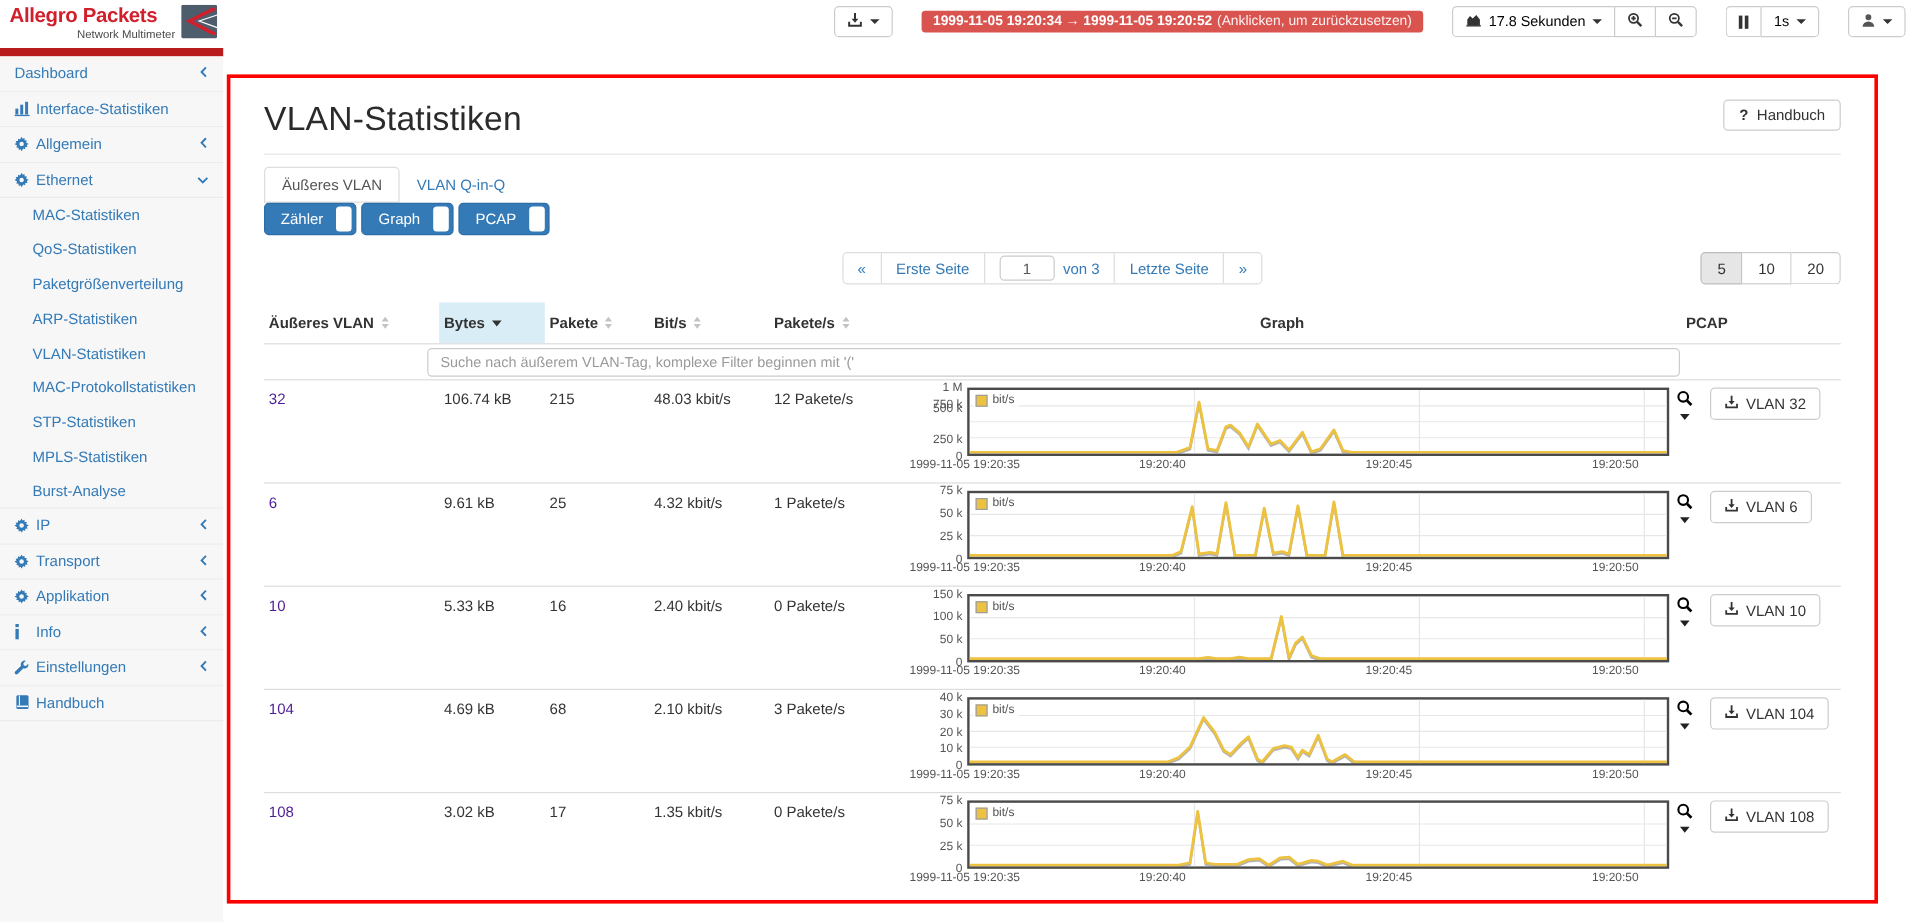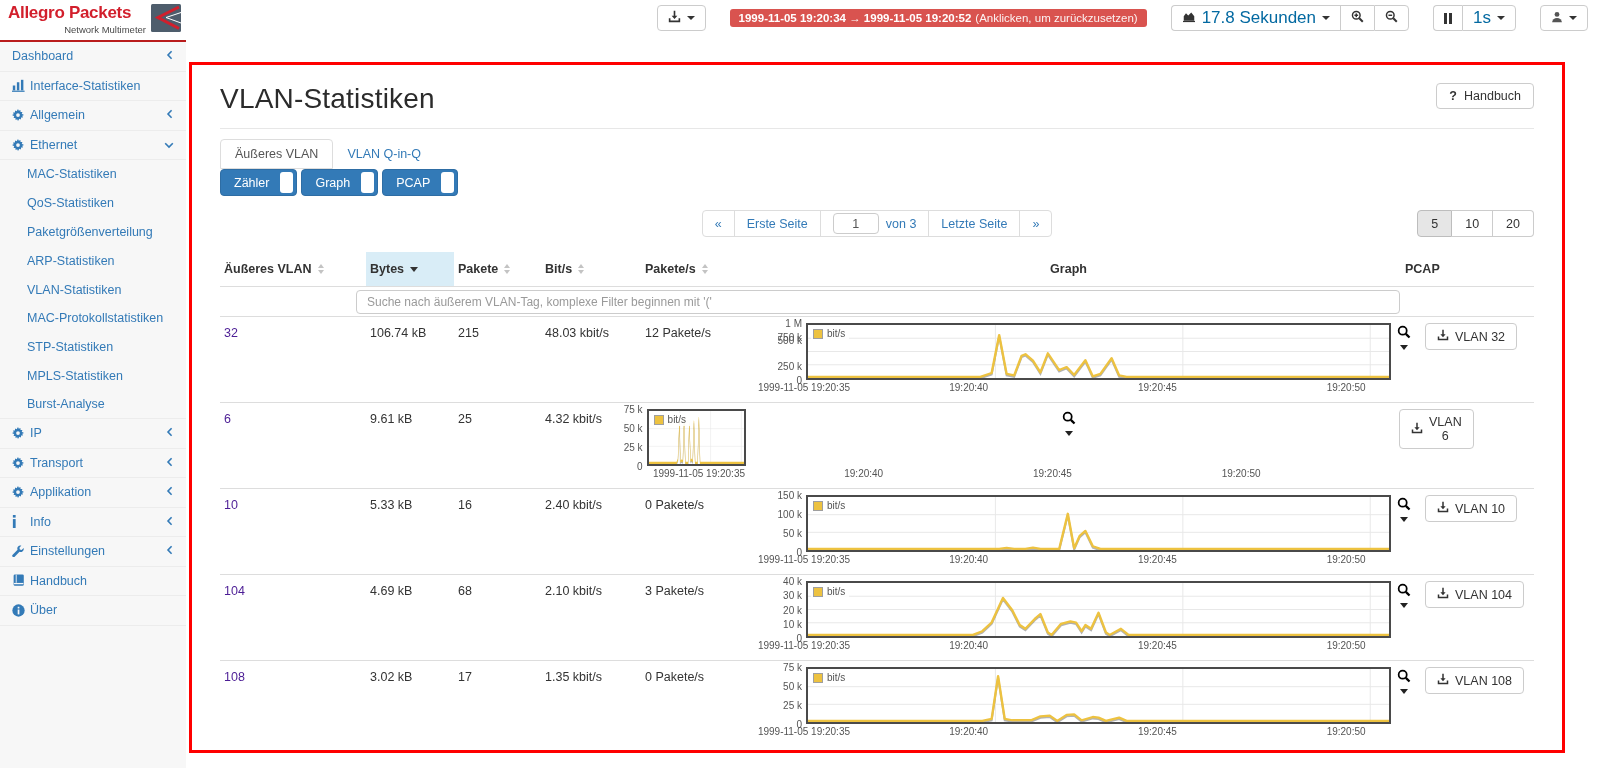--- a/index.html
+++ b/index.html
@@ -8,33 +8,33 @@
 
   
   .topbar { position:absolute; left:0; top:0; width:1600px; height:40px; background:#fff; z-index:5; }
   .brand { position:absolute; left:8px; top:3px; width:178px; display:flex; align-items:flex-start; }
   .brand-text { width:138px; text-align:right; }
   .brand-title { font-size:17px; font-weight:bold; color:#d21f2c; letter-spacing:-0.3px; text-align:left; }
   .brand-sub { font-size:9.5px; color:#4a4a4a; margin-top:1px; }
   .brand-logo { margin-left:5px; margin-top:1px; }
   .top-controls { position:absolute; right:12px; top:5px; display:flex; align-items:center; gap:24px; height:26px; }
   .tbtn { display:inline-flex; align-items:center; gap:6px; height:26px; padding:0 10px; background:#fff;
-    border:1px solid #ccc; border-radius:4px; font-size:17px; color:#0369a1; cursor:pointer; white-space:nowrap; }
+    border:1px solid #ccc; border-radius:4px; font-size:12px; color:#000000; cursor:pointer; white-space:nowrap; }
   .tgroup { display:inline-flex; }
   .tgroup .tbtn { border-radius:0; border-right-width:0; }
   .tgroup .tbtn:first-child { border-radius:4px 0 0 4px; }
   .tgroup .tbtn:last-child { border-radius:0 4px 4px 0; border-right-width:1px; }
   .caret { display:inline-block; width:0; height:0; border-left:4px solid transparent; border-right:4px solid transparent; border-top:4px solid #333; }
   .time-badge { background:#d9534f; color:#fff; border-radius:3px; padding:3px 9px; font-size:11.5px; white-space:nowrap; }
   .time-badge b { font-weight:bold; }
   .time-badge .hint { font-weight:normal; opacity:0.92; margin-left:4px; }
   .pause-icon { display:inline-block; width:8px; height:11px; border-left:3px solid #333; border-right:3px solid #333; }
 
   
-  .sidebar { position:absolute; left:0; top:40px; width:186px; bottom:0; background:#f7f7f7; border-top:2px solid #b91c1c; }
+  .sidebar { position:absolute; left:0; top:40px; width:186px; bottom:0; background:#f7f7f7; border-top:7px solid #b91c1c; }
   .sb-item { display:flex; align-items:center; padding:8px 12px; height:29.5px; color:#337ab7; cursor:pointer;
     border-bottom:1px solid #ececec; background:#f7f7f7; }
   .sb-item .sb-icon { width:18px; display:inline-flex; align-items:center; }
   .sb-item .sb-label { flex:1; font-size:12.5px; }
   .sb-sub { display:flex; align-items:center; padding:8px 12px 8px 27px; height:28.8px; color:#337ab7; cursor:pointer; background:#f7f7f7; }
   .sb-sub .sb-label { font-size:12.5px; }
   .sb-sub-last { border-bottom:1px solid #ececec; }
 
   
   .panel { position:absolute; left:189px; top:62px; width:1376px; height:691px; background:#fff;
@@ -316,30 +316,20 @@
     </div>
     <div class="sb-item">
       <span class="sb-icon">
         <svg viewBox="0 0 16 16" width="13" height="13">
           <rect x="2" y="0.5" width="12.5" height="14" rx="1.6" fill="#337ab7"></rect>
           <rect x="2.5" y="11" width="11.5" height="1.6" fill="#f7f7f7"></rect>
           <rect x="4.6" y="0.8" width="1.1" height="10" fill="#f7f7f7"></rect>
         </svg>
       </span>
       <span class="sb-label">Handbuch</span>
-    </div>
-    <div class="sb-item">
-      <span class="sb-icon">
-        <svg viewBox="0 0 16 16" width="13" height="13">
-          <circle cx="8" cy="8" r="7.6" fill="#337ab7"></circle>
-          <rect x="7" y="3.4" width="2.1" height="2.1" fill="#f7f7f7"></rect>
-          <rect x="7" y="6.8" width="2.1" height="6" fill="#f7f7f7"></rect>
-        </svg>
-      </span>
-      <span class="sb-label">Über</span>
     </div>
   </div>
 
 <div class="panel">
   <div class="panel-head">
     <h1 class="page-title">VLAN-Statistiken</h1>
     <button class="handbuch-btn">
       <span class="q">?</span>
       <span>Handbuch</span>
     </button>
@@ -480,20 +470,21 @@
         <span class="pcap-label">VLAN 32</span>
       </button>
     </div>
   </div>
 
   <div class="trow">
     <div class="cell"><a class="vlan-link">6</a></div>
     <div class="cell c-bytes">9.61 kB</div>
     <div class="cell c-pakete">25</div>
     <div class="cell c-bits">4.32 kbit/s</div>
+    <div class="cell c-pps">1 Pakete/s</div>
     <div class="cell chart-cell">
       <div class="chart-top">
         <div class="ylabels">
                 <span class="ylab" style="top: -5px;">75 k</span>
                 <span class="ylab" style="top: 14px;">50 k</span>
                 <span class="ylab" style="top: 33px;">25 k</span>
                 <span class="ylab" style="top: 52px;">0</span>
               </div>
         <div class="plot">
           <svg class="plot-svg" viewBox="0 0 585 57" preserveAspectRatio="none">

